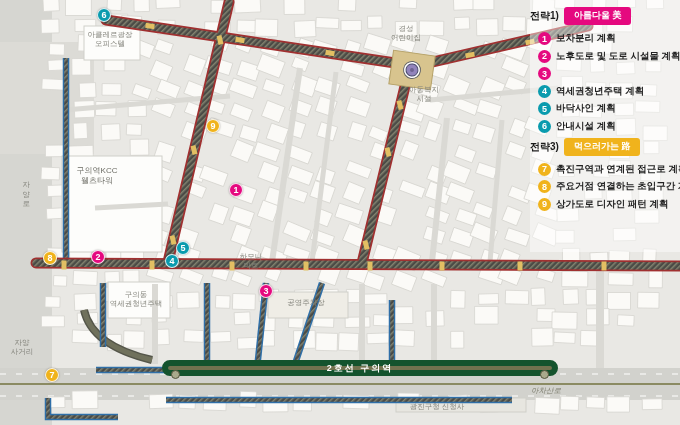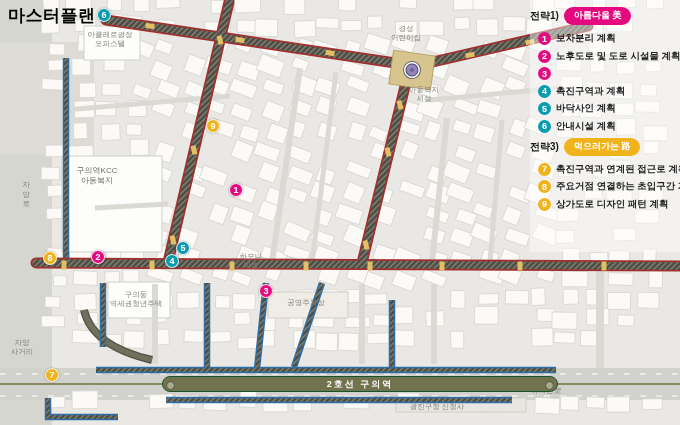--- a/index.html
+++ b/index.html
@@ -8,36 +8,36 @@
   .stage *{box-sizing:border-box;}
   svg.map-svg{position:absolute;left:0;top:0;}
   .page-title{position:absolute;left:8px;top:4px;font-size:17px;font-weight:bold;color:#000;letter-spacing:.5px;z-index:30;}
   
   .maplabel{position:absolute;transform:translate(-50%,-50%);white-space:pre-line;text-align:center;
             font-size:7.5px;line-height:1.25;color:#84847c;z-index:12;}
   .maplabel.dark{color:#6b6b63;font-size:8px;}
   .maplabel.vertical{writing-mode:vertical-rl;letter-spacing:2px;}
   .maplabel.italic{font-style:italic;color:#7d7d6e;}
   
-  .rail{position:absolute;left:162px;top:376px;width:396px;height:16px;background:#72724f;
-        border:1px solid #14532d;border-radius:8px;color:#fff;font-size:9px;font-weight:bold;
+  .rail{position:absolute;left:162px;top:360px;width:396px;height:16px;background:#72724f;
+        border:6px solid #14532d;border-radius:8px;color:#fff;font-size:9px;font-weight:bold;
         letter-spacing:2px;display:flex;align-items:center;justify-content:center;z-index:14;}
   .rail:before,.rail:after{content:"";position:absolute;top:4px;width:7px;height:7px;border-radius:50%;
         background:#a9a98c;border:1px solid #55553e;}
   .rail:before{left:3px;} .rail:after{right:3px;}
   
   .marker{position:absolute;width:14px;height:14px;border-radius:50%;transform:translate(-50%,-50%);
           color:#fff;font-size:9px;font-weight:bold;display:flex;align-items:center;justify-content:center;
           border:1px solid rgba(255,255,255,.85);box-shadow:0 0 2px rgba(0,0,0,.35);z-index:20;}
   
   .legend{position:absolute;right:2px;top:2px;width:148px;z-index:25;}
   .legend-bg{position:absolute;right:0;top:0;width:150px;height:252px;background:rgba(255,255,255,.45);z-index:24;}
   .lg-head{display:flex;align-items:center;margin:5px 0 7px 0;}
   .lg-strat{font-size:10px;font-weight:bold;color:#1a1a1a;margin-right:5px;}
-  .lg-pill{color:#fff;font-size:9px;font-weight:bold;border-radius:9px;padding:2px 10px 3px;white-space:nowrap;}
+  .lg-pill{color:#fff;font-size:9px;font-weight:bold;border-radius:3px;padding:2px 10px 3px;white-space:nowrap;}
   .lg-item{display:flex;align-items:center;margin:0 0 4.5px 8px;}
   .lg-num{width:13px;height:13px;border-radius:50%;color:#fff;font-size:9px;font-weight:bold;
           display:flex;align-items:center;justify-content:center;margin-right:5px;flex:none;}
   .lg-txt{font-size:9.5px;font-weight:bold;color:#222;white-space:nowrap;}
 </style>
 </head>
 <body>
 
 <div class="stage">
 
@@ -493,21 +493,21 @@
   </div>
 
   <div id="labels">
       <div class="maplabel" style="left: 110px; top: 39px;">아클레르광장
 오피스텔</div>
       <div class="maplabel" style="left: 406px; top: 33px;">경성
 어린이집</div>
       <div class="maplabel" style="left: 424px; top: 94px; font-family: Liberation Serif, serif;">아동복지
 시설</div>
       <div class="maplabel dark" style="left: 97px; top: 176px;">구의역KCC
-아동복지</div>
+웰츠타워</div>
       <div class="maplabel vertical" style="left: 26px; top: 190px;">자양로</div>
       <div class="maplabel" style="left: 251px; top: 261px;">하모니
 마트</div>
       <div class="maplabel" style="left: 136px; top: 299px;">구의동
 역세권청년주택</div>
       <div class="maplabel" style="left: 306px; top: 303px;">공영주차장</div>
       <div class="maplabel" style="left: 22px; top: 347px;">자양
 사거리</div>
       <div class="maplabel" style="left: 437px; top: 407px; text-align: right;">광진구청 신청사</div>
       <div class="maplabel italic" style="left: 546px; top: 391px;">아차산로</div>
@@ -517,21 +517,20 @@
       <div class="marker" style="left: 98px; top: 257px; background: rgb(229, 9, 127);">2</div>
       <div class="marker" style="left: 266px; top: 291px; background: rgb(229, 9, 127);">3</div>
       <div class="marker" style="left: 172px; top: 261px; background: rgb(10, 155, 174);">4</div>
       <div class="marker" style="left: 183px; top: 248px; background: rgb(10, 155, 174);">5</div>
       <div class="marker" style="left: 104px; top: 15px; background: rgb(10, 155, 174);">6</div>
       <div class="marker" style="left: 52px; top: 375px; background: rgb(240, 179, 28);">7</div>
       <div class="marker" style="left: 50px; top: 258px; background: rgb(240, 179, 28);">8</div>
       <div class="marker" style="left: 213px; top: 126px; background: rgb(240, 179, 28);">9</div>
     </div>
 
-  <div class="page-title">마스터플랜</div>
 
   <div class="legend-bg"></div>
   <div class="legend" id="legend">
       <div class="lg-group">
         <div class="lg-head">
           <div class="lg-strat">전략1)</div>
           <div class="lg-pill" style="background: rgb(229, 9, 127);">아름다울 美</div>
         </div>
         <div class="lg-item">
           <div class="lg-num" style="background: rgb(229, 9, 127);">1</div>
@@ -541,21 +540,21 @@
           <div class="lg-num" style="background: rgb(229, 9, 127);">2</div>
           <div class="lg-txt">노후도로 및 도로 시설물 계획</div>
         </div>
         <div class="lg-item">
           <div class="lg-num" style="background: rgb(229, 9, 127);">3</div>
         </div>
       </div>
       <div class="lg-group">
         <div class="lg-item">
           <div class="lg-num" style="background: rgb(10, 155, 174);">4</div>
-          <div class="lg-txt">촉진구역과 계획</div>
+          <div class="lg-txt">역세권청년주택 계획</div>
         </div>
         <div class="lg-item">
           <div class="lg-num" style="background: rgb(10, 155, 174);">5</div>
           <div class="lg-txt">바닥사인 계획</div>
         </div>
         <div class="lg-item">
           <div class="lg-num" style="background: rgb(10, 155, 174);">6</div>
           <div class="lg-txt">안내시설 계획</div>
         </div>
       </div>

